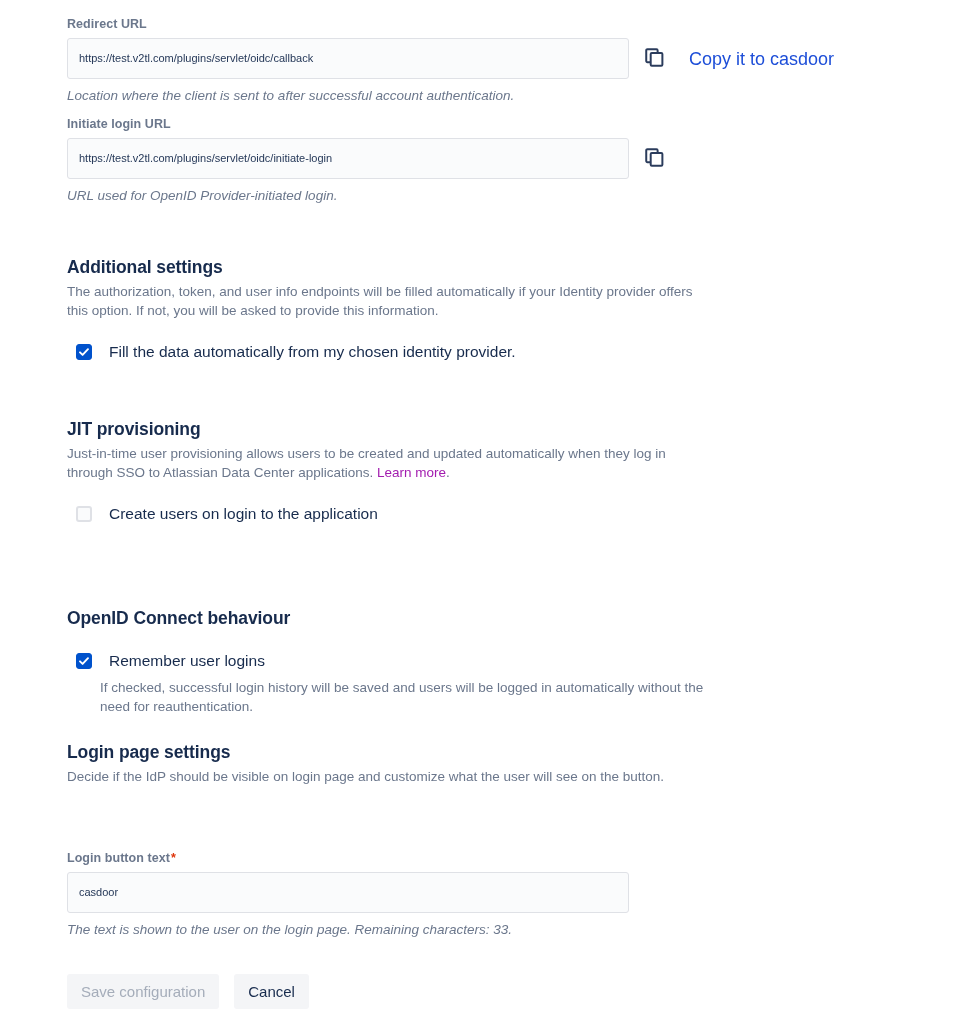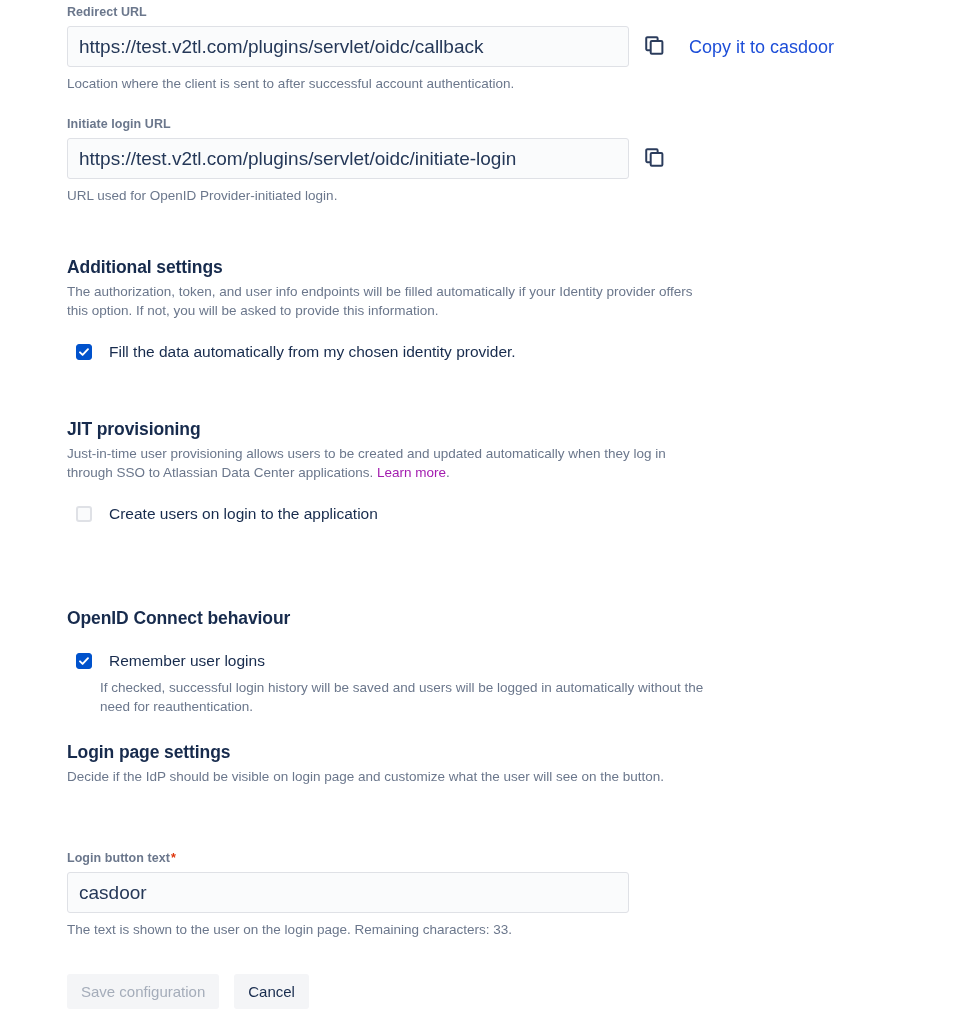--- a/index.html
+++ b/index.html
@@ -44,21 +44,21 @@
   }
   .text-input {
     box-sizing: border-box;
     width: 562px;
     height: 41px;
     background: #FAFBFC;
     border: 1px solid #DFE1E6;
     border-radius: 3px;
     padding: 0 11px;
     font-family: "Liberation Sans", sans-serif;
-    font-size: 19px;
+    font-size: 11px;
     color: #253858;
     line-height: 39px;
     white-space: nowrap;
     overflow: hidden;
   }
   .copy-btn {
     margin-left: 12px;
     width: 26px;
     height: 26px;
     display: flex;
@@ -67,20 +67,21 @@
     cursor: pointer;
     background: transparent;
     border: none;
     padding: 0;
   }
   .hint {
     font-size: 13.5px;
     color: #6B778C;
     line-height: 18px;
     margin-top: 8px;
+    font-style: italic;
   }
 
   
   .section-title {
     font-size: 17.5px;
     font-weight: bold;
     color: #172B4D;
     margin: 0 0 4px 0;
     line-height: 24px;
     letter-spacing: -0.1px;
@@ -172,21 +173,21 @@
   }
 
   
   .blk { position: absolute; }
 </style>
 </head>
 <body>
 
 <div class="page">
 
-  <div class="blk" style="left:67px; top:4px;">
+  <div class="blk" style="left:67px; top:16px;">
     <div class="field-label">Redirect URL</div>
     <div class="input-row">
       <div class="text-input">https://test.v2tl.com/plugins/servlet/oidc/callback</div>
       <button class="copy-btn">
         <span>
           <svg width="19" height="19" viewBox="0 0 20 20" fill="none">
             <rect x="1.3" y="1.3" width="12" height="13.6" rx="1.2" stroke="#2B3C5C" stroke-width="2.1"></rect>
             <rect x="6" y="5.2" width="12.3" height="13.6" rx="1.2" fill="#ffffff" stroke="#2B3C5C" stroke-width="2.1"></rect>
           </svg>
         </span>

